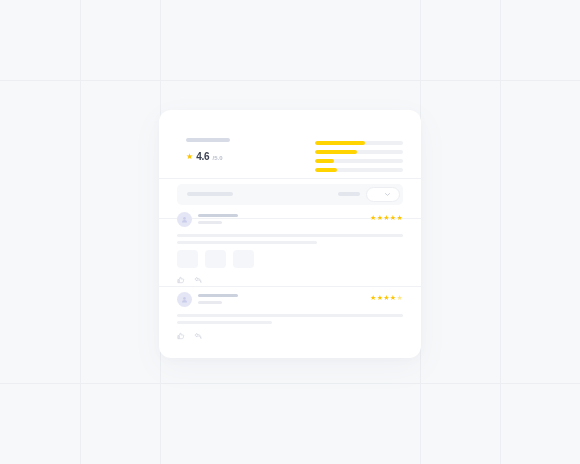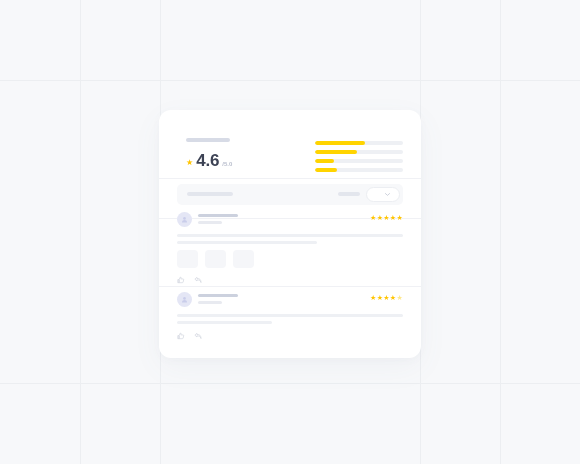--- a/index.html
+++ b/index.html
@@ -78,21 +78,21 @@
     gap: 3px;
   }
   .score-star {
     font-size: 8px;
     line-height: 1;
     color: #ffc400;
     position: relative;
     top: -1px;
   }
   .score-value {
-    font-size: 17px;
+    font-size: 10px;
     font-weight: bold;
     color: #3d4355;
     letter-spacing: -0.2px;
   }
   .score-max {
     font-size: 6px;
     color: #b9becd;
     font-weight: bold;
     position: relative;
     top: 0px;

